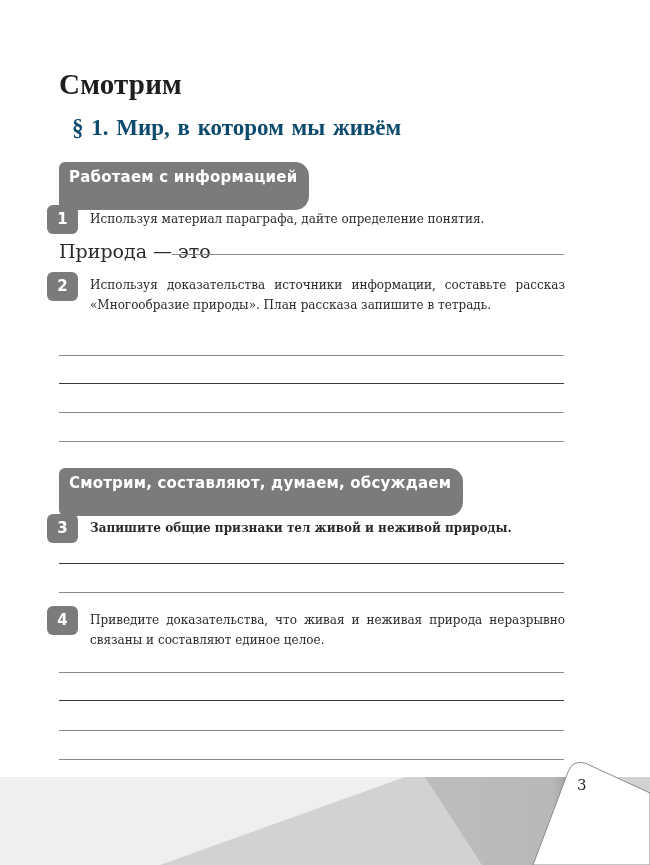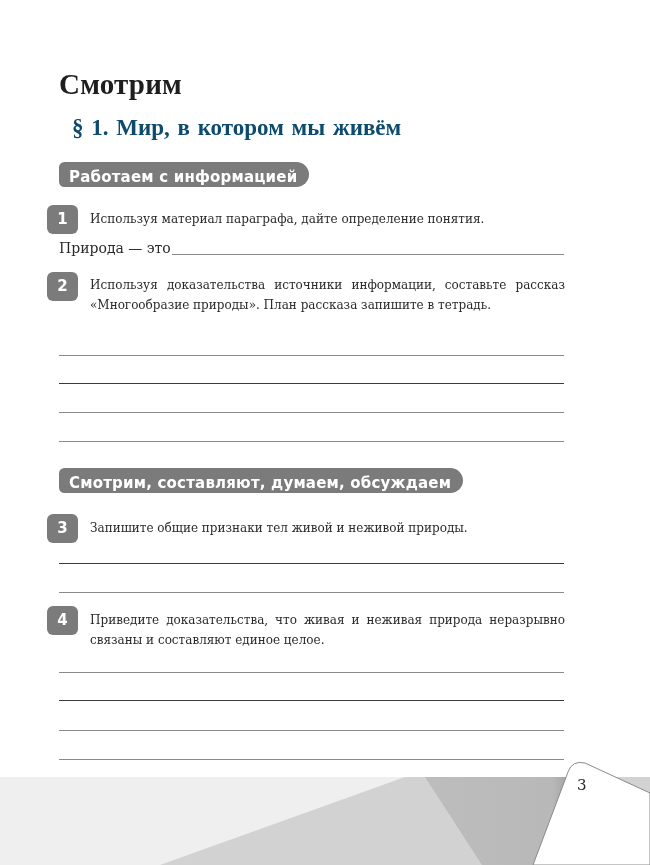--- a/index.html
+++ b/index.html
@@ -11,40 +11,40 @@
     .abs { position: absolute; }
     .h1 {
       left: 59px; top: 68px; font-size: 29px; font-weight: bold; color: #1e1e1e;
       font-family: "Liberation Serif", serif; letter-spacing: 0.2px;
     }
     .h2 {
       left: 59px; top: 115px; font-size: 23px; font-weight: bold; color: #0c4a6e;
       font-family: "Liberation Serif", serif; word-spacing: 2px; margin-left: 13px;
     }
     .pill {
-      left: 59px; height: 25px; background: #7b7b7b; color: #fff;
+      left: 59px; height: 48px; background: #7b7b7b; color: #fff;
       border-radius: 6px 14px 14px 6px;
       font-family: "DejaVu Sans", sans-serif; font-weight: bold; font-size: 15px;
       line-height: 31px; padding: 0 12px 0 10px; white-space: nowrap; letter-spacing: 0.2px;
     }
     .badge {
       left: 47px; width: 31px; height: 29px; background: #7b7b7b; color: #fff;
       border-radius: 6px; text-align: center; line-height: 29px;
       font-family: "DejaVu Sans", sans-serif; font-weight: bold; font-size: 15px;
     }
     .task {
       left: 90px; width: 475px; font-size: 12px; line-height: 20px; color: #2a2a2a;
       text-align: justify; font-family: "DejaVu Serif", serif;
     }
     .line {
       left: 59px; width: 505px; height: 0; border-top: 1px solid #8a8a8a;
     }
     .line.dark { border-top: 1.5px solid #3a3a3a; }
     .inline-label {
-      left: 59px; top: 240px; font-size: 14px; color: #2a2a2a;
+      left: 59px; top: 240px; font-size: 19px; color: #2a2a2a;
     }
     .inline-line { left: 172px; top: 254px; width: 392px; height: 0; border-top: 1px solid #8a8a8a; }
     .deco { left: 0; top: 0; width: 650px; height: 865px; }
     .page-num {
       left: 577px; top: 776px; font-size: 15px; color: #2a2a2a; font-family: "DejaVu Serif", serif;
     }
   </style>
 </head>
 <body>
 
@@ -76,21 +76,21 @@
 <div class="abs task" style="top:275px;">Используя доказательства источники информации, составьте рассказ «Многообразие природы». План рассказа запишите в тетрадь.</div>
 
 <div class="abs line" style="top:355px;"></div>
 <div class="abs line dark" style="top:383px;"></div>
 <div class="abs line" style="top:412px;"></div>
 <div class="abs line" style="top:441px;"></div>
 
 <div class="abs pill" style="top:468px;">Смотрим, составляют, думаем, обсуждаем</div>
 
 <div class="abs badge" style="top:514px;">3</div>
-<div class="abs task" style="top:518px;">Запишите общие признаки тел живой и неживой природы.</div>
+<div class="abs task" style="top:518px;font-weight:bold;">Запишите общие признаки тел живой и неживой природы.</div>
 
 <div class="abs line dark" style="top:563px;"></div>
 <div class="abs line" style="top:592px;"></div>
 
 <div class="abs badge" style="top:606px;">4</div>
 <div class="abs task" style="top:610px;">Приведите доказательства, что живая и неживая природа неразрывно связаны и составляют единое целое.</div>
 
 <div class="abs line" style="top:672px;"></div>
 <div class="abs line dark" style="top:700px;"></div>
 <div class="abs line" style="top:730px;"></div>

